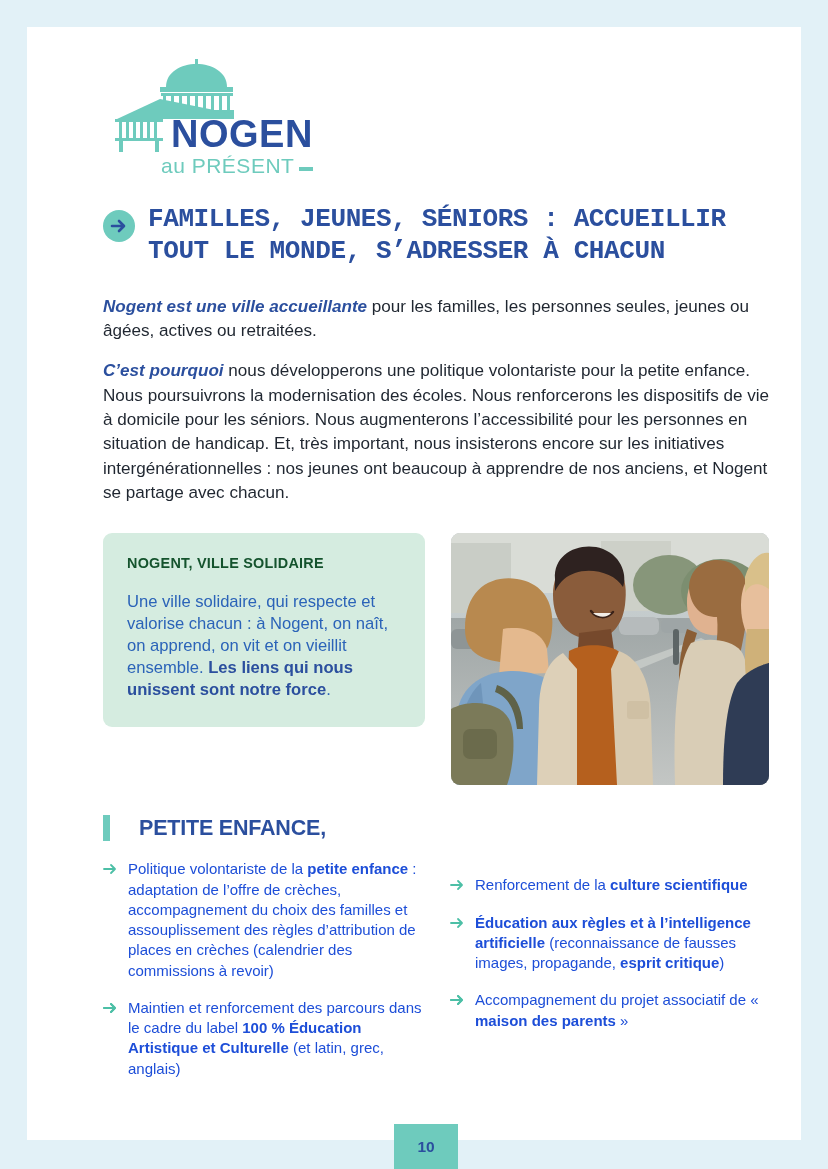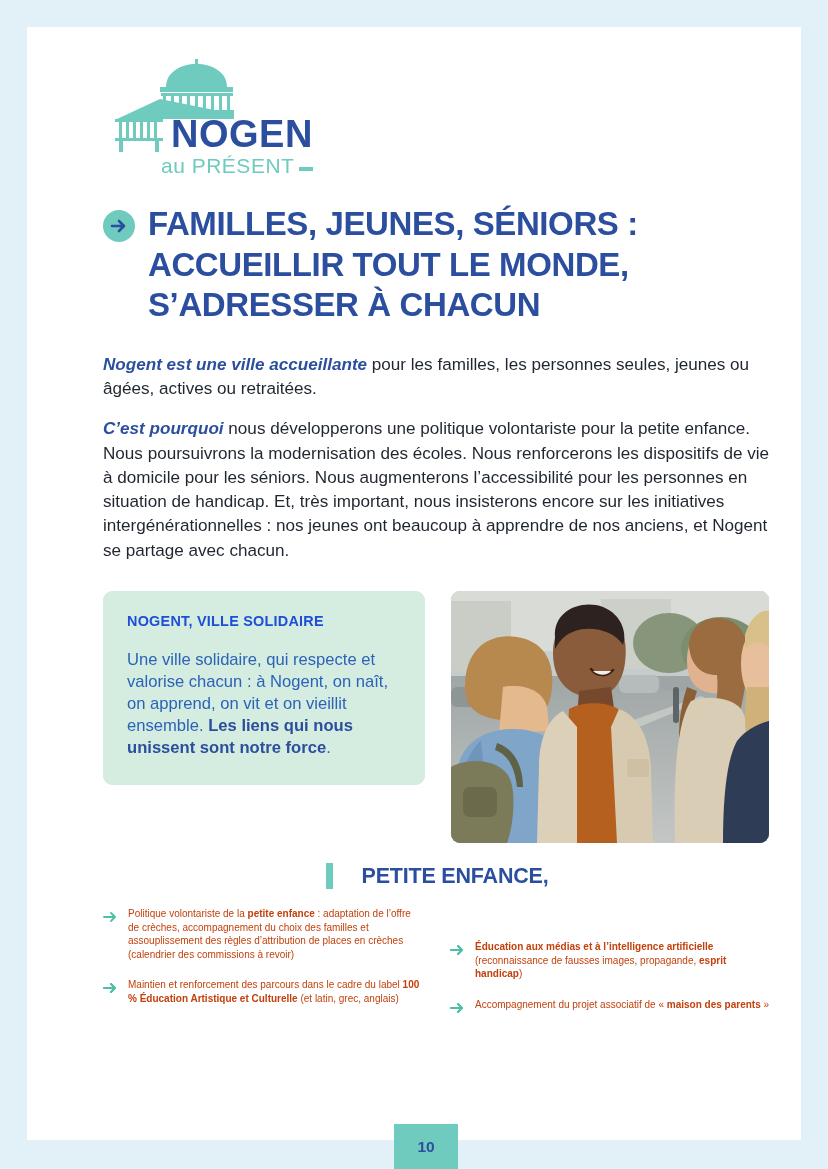--- a/index.html
+++ b/index.html
@@ -41,25 +41,26 @@
     flex: 0 0 auto;
     width: 32px; height: 32px;
     border-radius: 50%;
     background: #6ecbbd;
     display: flex; align-items: center; justify-content: center;
     margin-top: 6px;
   }
   .arrow-circle svg { display:block; }
   .page-title {
     color: #2b4f9e;
-    font-size: 33px;
+    font-size: 26px;
     font-weight: bold;
     line-height: 1.23;
     letter-spacing: -0.4px;
     text-transform: uppercase;
+    font-family: Liberation Mono, monospace;
   }
 
   
   .intro { margin-top: 27px; width: 668px; }
   .intro p {
     font-size: 17.1px;
     line-height: 1.42;
     color: #1f2630;
     margin-bottom: 16px;
   }
@@ -77,21 +78,21 @@
     gap: 26px;
     align-items: flex-start;
   }
   .callout {
     width: 322px;
     background: #d5ece0;
     border-radius: 9px;
     padding: 22px 24px 26px 24px;
   }
   .callout-title {
-    color: #1d4ed8;
+    color: #14532d;
     font-weight: bold;
     font-size: 14.4px;
     letter-spacing: 0.25px;
     margin-bottom: 13px;
   }
   .callout-body {
     color: #2b63b8;
     font-size: 16.6px;
     line-height: 1.33;
     margin-top: 20px;
@@ -104,23 +105,22 @@
     overflow: hidden;
     position: relative;
     background: #b9bfc0;
   }
   .photo svg { display: block; }
 
   
   .section-head {
     display: flex;
     gap: 29px;
-    margin-top: 20px;
+    margin-top: 30px;
     align-items: stretch;
-    justify-content: center;
   }
   .section-bar {
     width: 7px;
     background: #6ecbbd;
     flex: 0 0 auto;
   }
   .section-title {
     color: #2b4f9e;
     font-weight: bold;
     font-size: 21.5px;
@@ -135,23 +135,23 @@
     gap: 26px;
     margin-top: 18px;
   }
   .col { width: 322px; }
   .col.right { padding-top: 16px; }
   ul.bullets { list-style: none; }
   ul.bullets li {
     position: relative;
     padding-left: 25px;
     margin-bottom: 17px;
-    font-size: 10px;
+    font-size: 15px;
     line-height: 1.35;
-    color: #c2410c;
+    color: #1d4ed8;
   }
   ul.bullets li:last-child { margin-bottom: 0; }
   .bullet-arrow {
     position: absolute;
     left: 0; top: 2px;
     width: 16px; height: 16px;
   }
   .bullet-arrow svg { display: block; }
   ul.bullets li b { font-weight: bold; }
 
@@ -344,26 +344,26 @@
                   </svg>
                 </span><span>Maintien et renforcement des parcours dans le cadre du label <b>100 % Éducation Artistique et Culturelle</b> (et latin, grec, anglais)</span></li>
             </ul>
         </div>
         <div class="col right">
           <ul class="bullets" id="right-list">
               <li><span class="bullet-arrow">
                   <svg width="16" height="16" viewBox="0 0 16 16">
                     <path d="M1 8 h10 M8 4 l4 4 l-4 4" stroke="#4cbfa6" stroke-width="1.8" fill="none" stroke-linecap="round" stroke-linejoin="round"></path>
                   </svg>
-                </span></li>
-              <li><span class="bullet-arrow">
-                  <svg width="16" height="16" viewBox="0 0 16 16">
-                    <path d="M1 8 h10 M8 4 l4 4 l-4 4" stroke="#4cbfa6" stroke-width="1.8" fill="none" stroke-linecap="round" stroke-linejoin="round"></path>
-                  </svg>
-                </span><span><b>Éducation aux médias et à l’intelligence artificielle</b> (reconnaissance de fausses images, propagande, <b>esprit handicap</b>)</span></li>
+                </span><span>Renforcement de la <b>culture scientifique</b></span></li>
+              <li><span class="bullet-arrow">
+                  <svg width="16" height="16" viewBox="0 0 16 16">
+                    <path d="M1 8 h10 M8 4 l4 4 l-4 4" stroke="#4cbfa6" stroke-width="1.8" fill="none" stroke-linecap="round" stroke-linejoin="round"></path>
+                  </svg>
+                </span><span><b>Éducation aux règles et à l’intelligence artificielle</b> (reconnaissance de fausses images, propagande, <b>esprit critique</b>)</span></li>
               <li><span class="bullet-arrow">
                   <svg width="16" height="16" viewBox="0 0 16 16">
                     <path d="M1 8 h10 M8 4 l4 4 l-4 4" stroke="#4cbfa6" stroke-width="1.8" fill="none" stroke-linecap="round" stroke-linejoin="round"></path>
                   </svg>
                 </span></li>
               <li><span class="bullet-arrow">
                   <svg width="16" height="16" viewBox="0 0 16 16">
                     <path d="M1 8 h10 M8 4 l4 4 l-4 4" stroke="#4cbfa6" stroke-width="1.8" fill="none" stroke-linecap="round" stroke-linejoin="round"></path>
                   </svg>
                 </span><span>Accompagnement du projet associatif de « <b>maison des parents</b> »</span></li>

